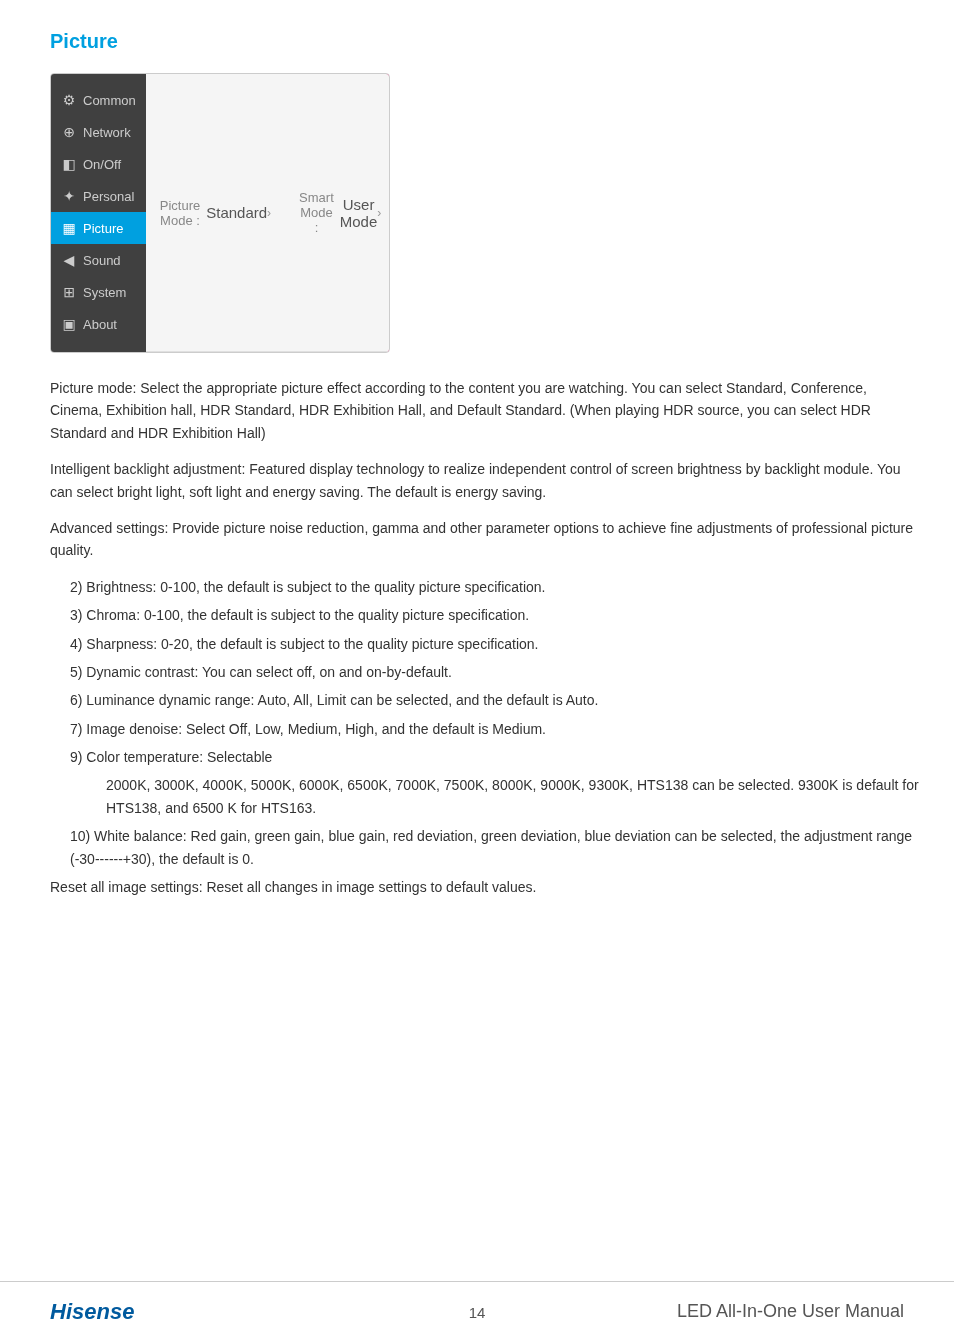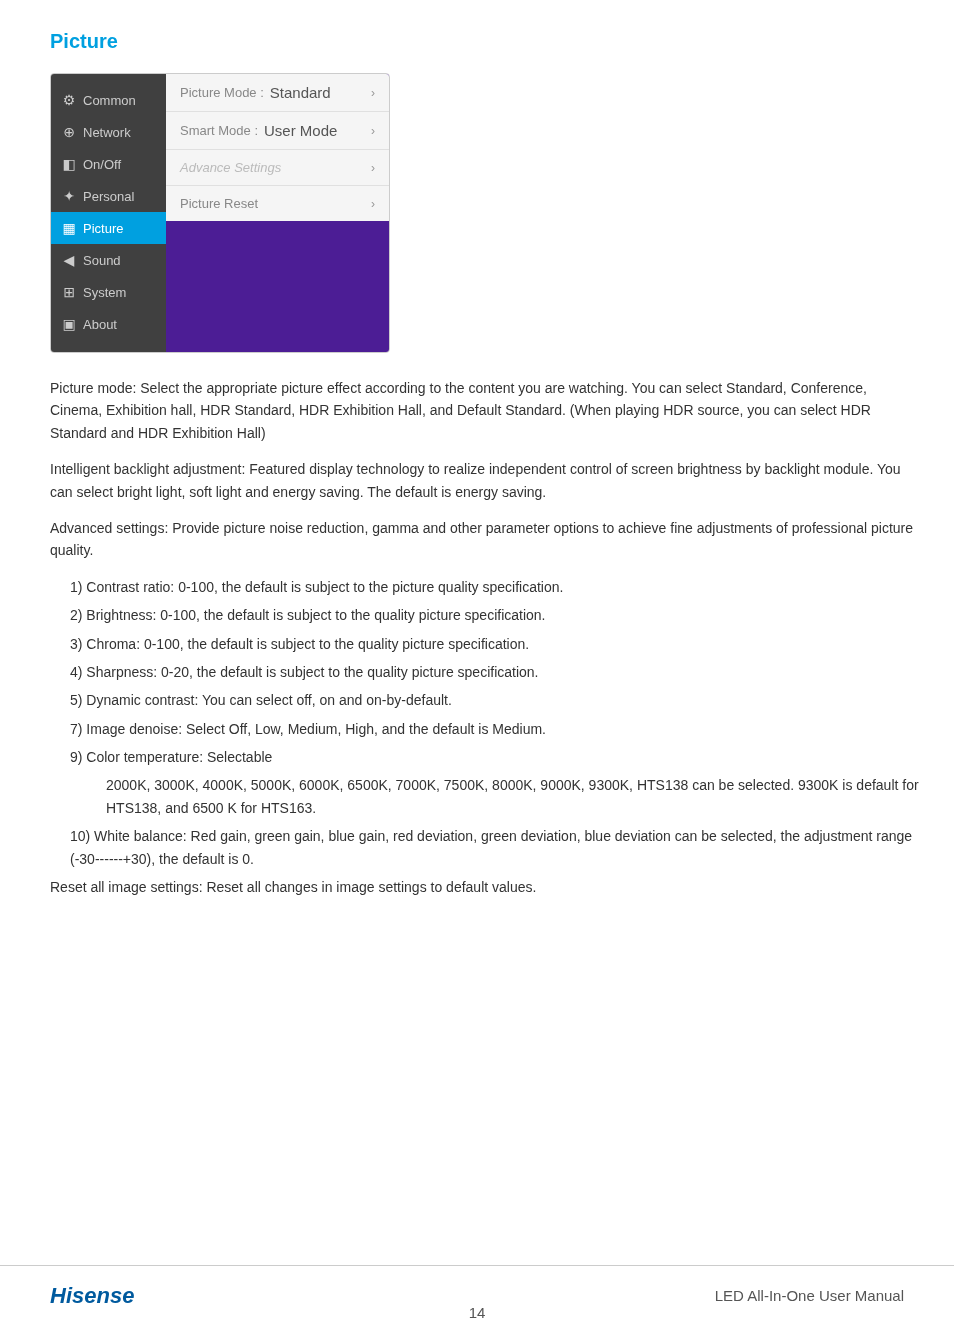--- a/index.html
+++ b/index.html
@@ -61,23 +61,23 @@
 
     .sidebar-item .icon {
       font-size: 14px;
       width: 16px;
       text-align: center;
       flex-shrink: 0;
     }
 
     .main-panel {
       flex: 1;
-      background: #4c1d95;
-      display: flex;
-      flex-direction: column;
+      background: #be185d;
+      display: flex;
+      flex-direction: row;
       padding: 0;
       text-align: center;
     }
 
     .menu-row {
       display: flex;
       align-items: center;
       padding: 10px 14px;
       border-bottom: 1px solid #e0e0e0;
       background: #f5f5f5;
@@ -136,21 +136,21 @@
       color: #333;
     }
 
     .list-item.indent {
       margin-left: 56px;
     }
 
     
     .footer {
       position: absolute;
-      bottom: 16px;
+      bottom: 0;
       left: 0;
       right: 0;
       height: 60px;
       border-top: 1px solid #ccc;
       display: flex;
       align-items: center;
       justify-content: space-between;
       padding: 0 50px;
     }
 
@@ -159,21 +159,21 @@
       font-weight: bold;
       color: #00a0e0;
       font-style: italic;
     }
 
     .footer-brand span {
       color: #005a9e;
     }
 
     .footer-manual {
-      font-size: 15px;
+      font-size: 18px;
       color: #555;
     }
 
     .page-number {
       text-align: center;
       font-size: 15px;
       color: #555;
       position: absolute;
       bottom: 20px;
       left: 50%;
@@ -258,25 +258,25 @@
       </div>
   </div>
 
   <div>
   <p class="body-text">Picture mode: Select the appropriate picture effect according to the content you are watching. You can select Standard, Conference, Cinema, Exhibition hall, HDR Standard, HDR Exhibition Hall, and Default Standard. (When playing HDR source, you can select HDR Standard and HDR Exhibition Hall)</p>
       <p class="body-text">Intelligent backlight adjustment: Featured display technology to realize independent control of screen brightness by backlight module. You can select bright light, soft light and energy saving. The default is energy saving.</p>
       <p class="body-text">Advanced settings: Provide picture noise reduction, gamma and other parameter options to achieve fine adjustments of professional picture quality.</p>
     </div>
 
   <div>
-  <p class="list-item">1) Contrast ratio: 0-100, the default is subject to the picture quality specification.</p>
       <p class="list-item">2) Brightness: 0-100, the default is subject to the quality picture specification.</p>
       <p class="list-item">3) Chroma: 0-100, the default is subject to the quality picture specification.</p>
       <p class="list-item">4) Sharpness: 0-20, the default is subject to the quality picture specification.</p>
       <p class="list-item">5) Dynamic contrast: You can select off, on and on-by-default.</p>
+      <p class="list-item">6) Luminance dynamic range: Auto, All, Limit can be selected, and the default is Auto.</p>
       <p class="list-item">7) Image denoise: Select Off, Low, Medium, High, and the default is Medium.</p>
       <p class="list-item">9) Color temperature: Selectable</p>
       <p class="list-item indent">2000K, 3000K, 4000K, 5000K, 6000K, 6500K, 7000K, 7500K, 8000K, 9000K, 9300K, HTS138 can be selected. 9300K is default for HTS138, and 6500 K for HTS163.</p>
       <p class="list-item">10) White balance: Red gain, green gain, blue gain, red deviation, green deviation, blue deviation can be selected, the adjustment range (-30------+30), the default is 0.</p>
     </div>
 
   <p class="body-text">Reset all image settings: Reset all changes in image settings to default values.</p>
 
 </div>
 

